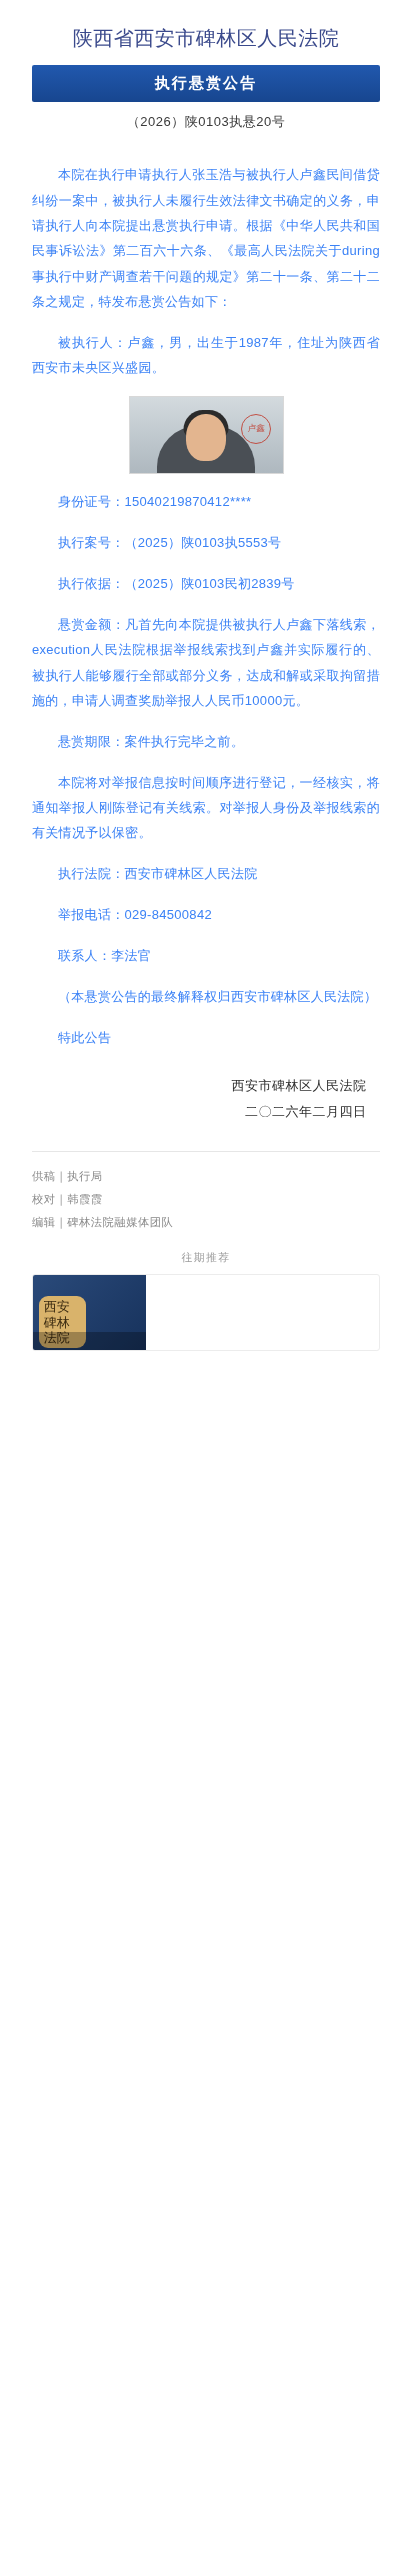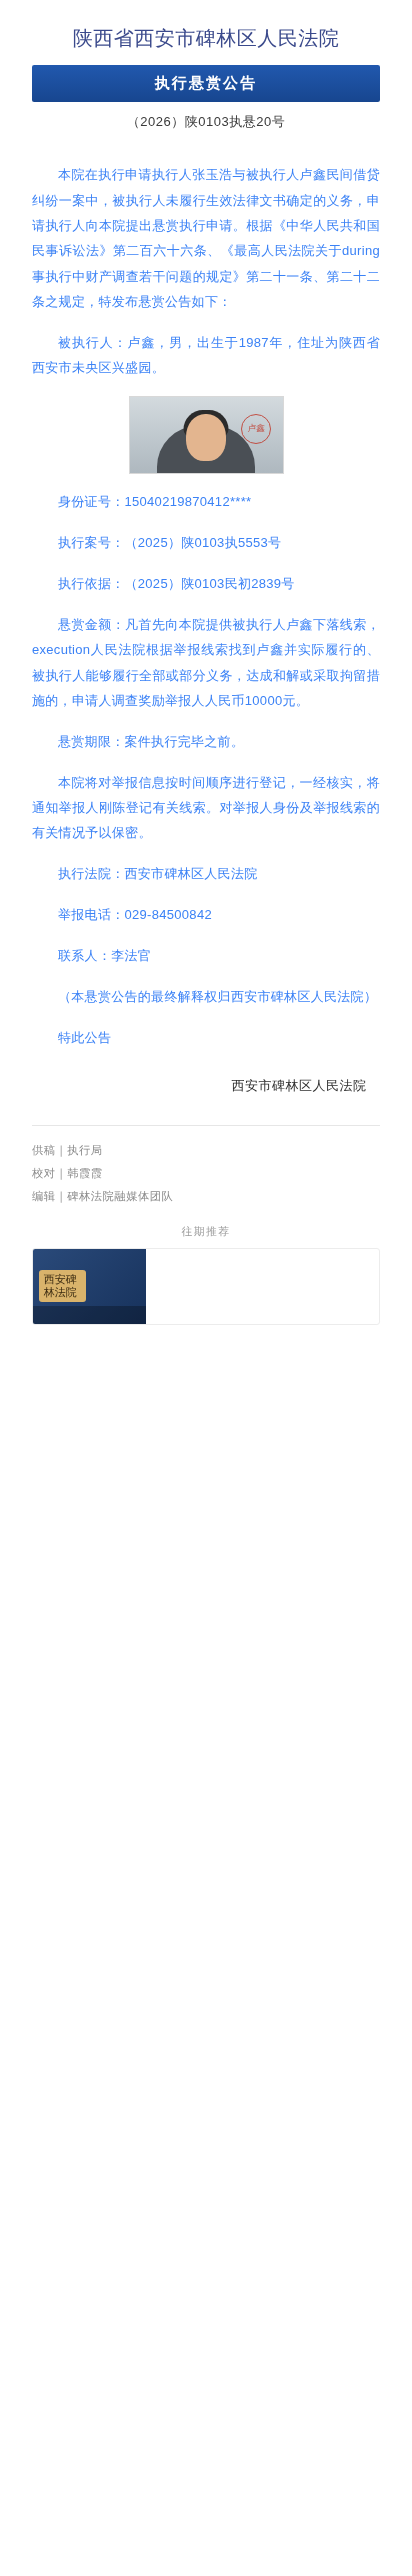--- a/index.html
+++ b/index.html
@@ -169,23 +169,23 @@
     width: 113px;
     flex: 0 0 113px;
     background: linear-gradient(135deg,#2a4a7a 0%, #17325c 100%);
     position: relative;
   }
   .card-thumb .badge {
     position: absolute;
     left: 6.2px; top: 21.6px;
     background: #d9b36b;
     color: #3a2a10;
-    font-size: 11px;
+    font-size: 13px;
     padding: 2.6px 4.6px;
-    border-radius: 3px;
+    border-radius: 9px;
     line-height: 1.2;
     max-width: 47px;
   }
   .card-thumb .strip {
     position: absolute;
     left: 0; right: 0; bottom: 0;
     height: 17.5px;
     background: rgba(0,0,0,.28);
   }
   .card-body {
@@ -235,20 +235,21 @@
     <p class="body-text">本院将对举报信息按时间顺序进行登记，一经核实，将通知举报人刚陈登记有关线索。对举报人身份及举报线索的有关情况予以保密。</p>
 
     <p class="body-text">执行法院：西安市碑林区人民法院</p>
     <p class="body-text">举报电话：029-84500842</p>
     <p class="body-text">联系人：李法官</p>
     <p class="body-text">（本悬赏公告的最终解释权归西安市碑林区人民法院）</p>
     <p class="body-text">特此公告</p>
 
     <div class="sign-block">
       <div class="sign-line">西安市碑林区人民法院</div>
+      <div class="sign-line">二〇二六年二月四日</div>
     </div>
 
     <hr class="divider">
   </div>
 
   <div class="meta">
     <div class="meta-line">供稿｜执行局</div>
     <div class="meta-line">校对｜韩霞霞</div>
     <div class="meta-line">编辑｜碑林法院融媒体团队</div>
   </div>

